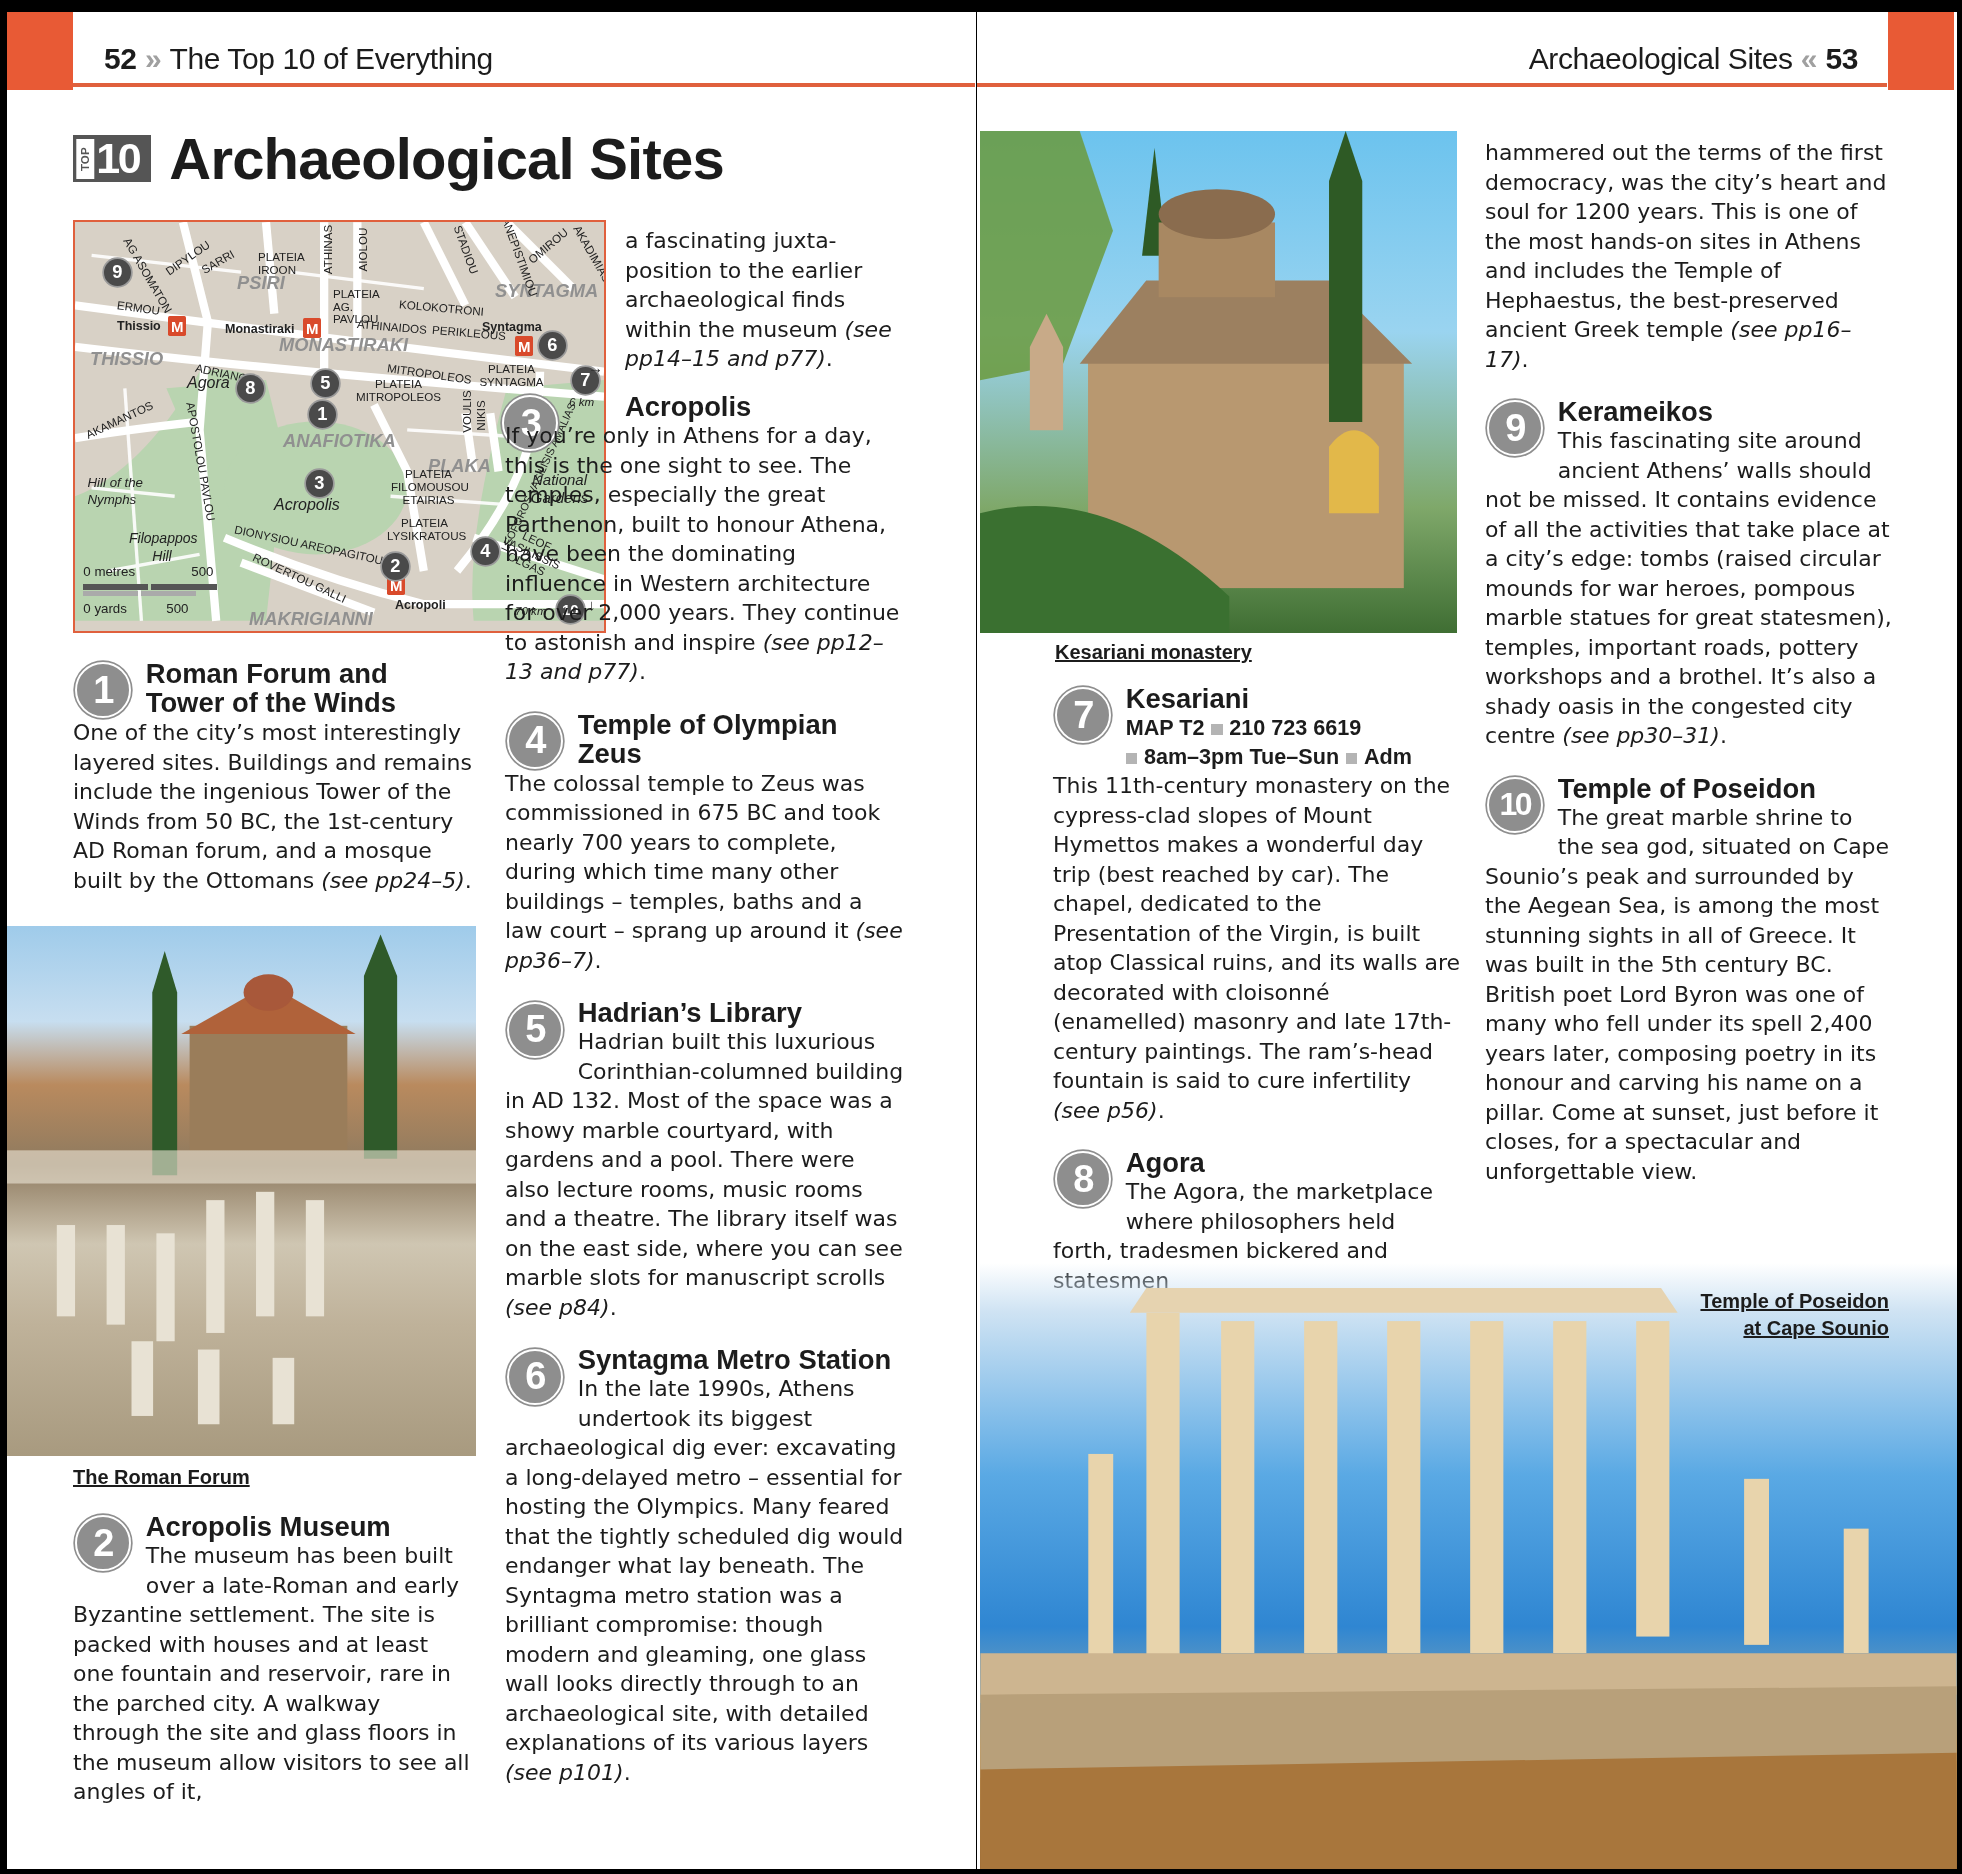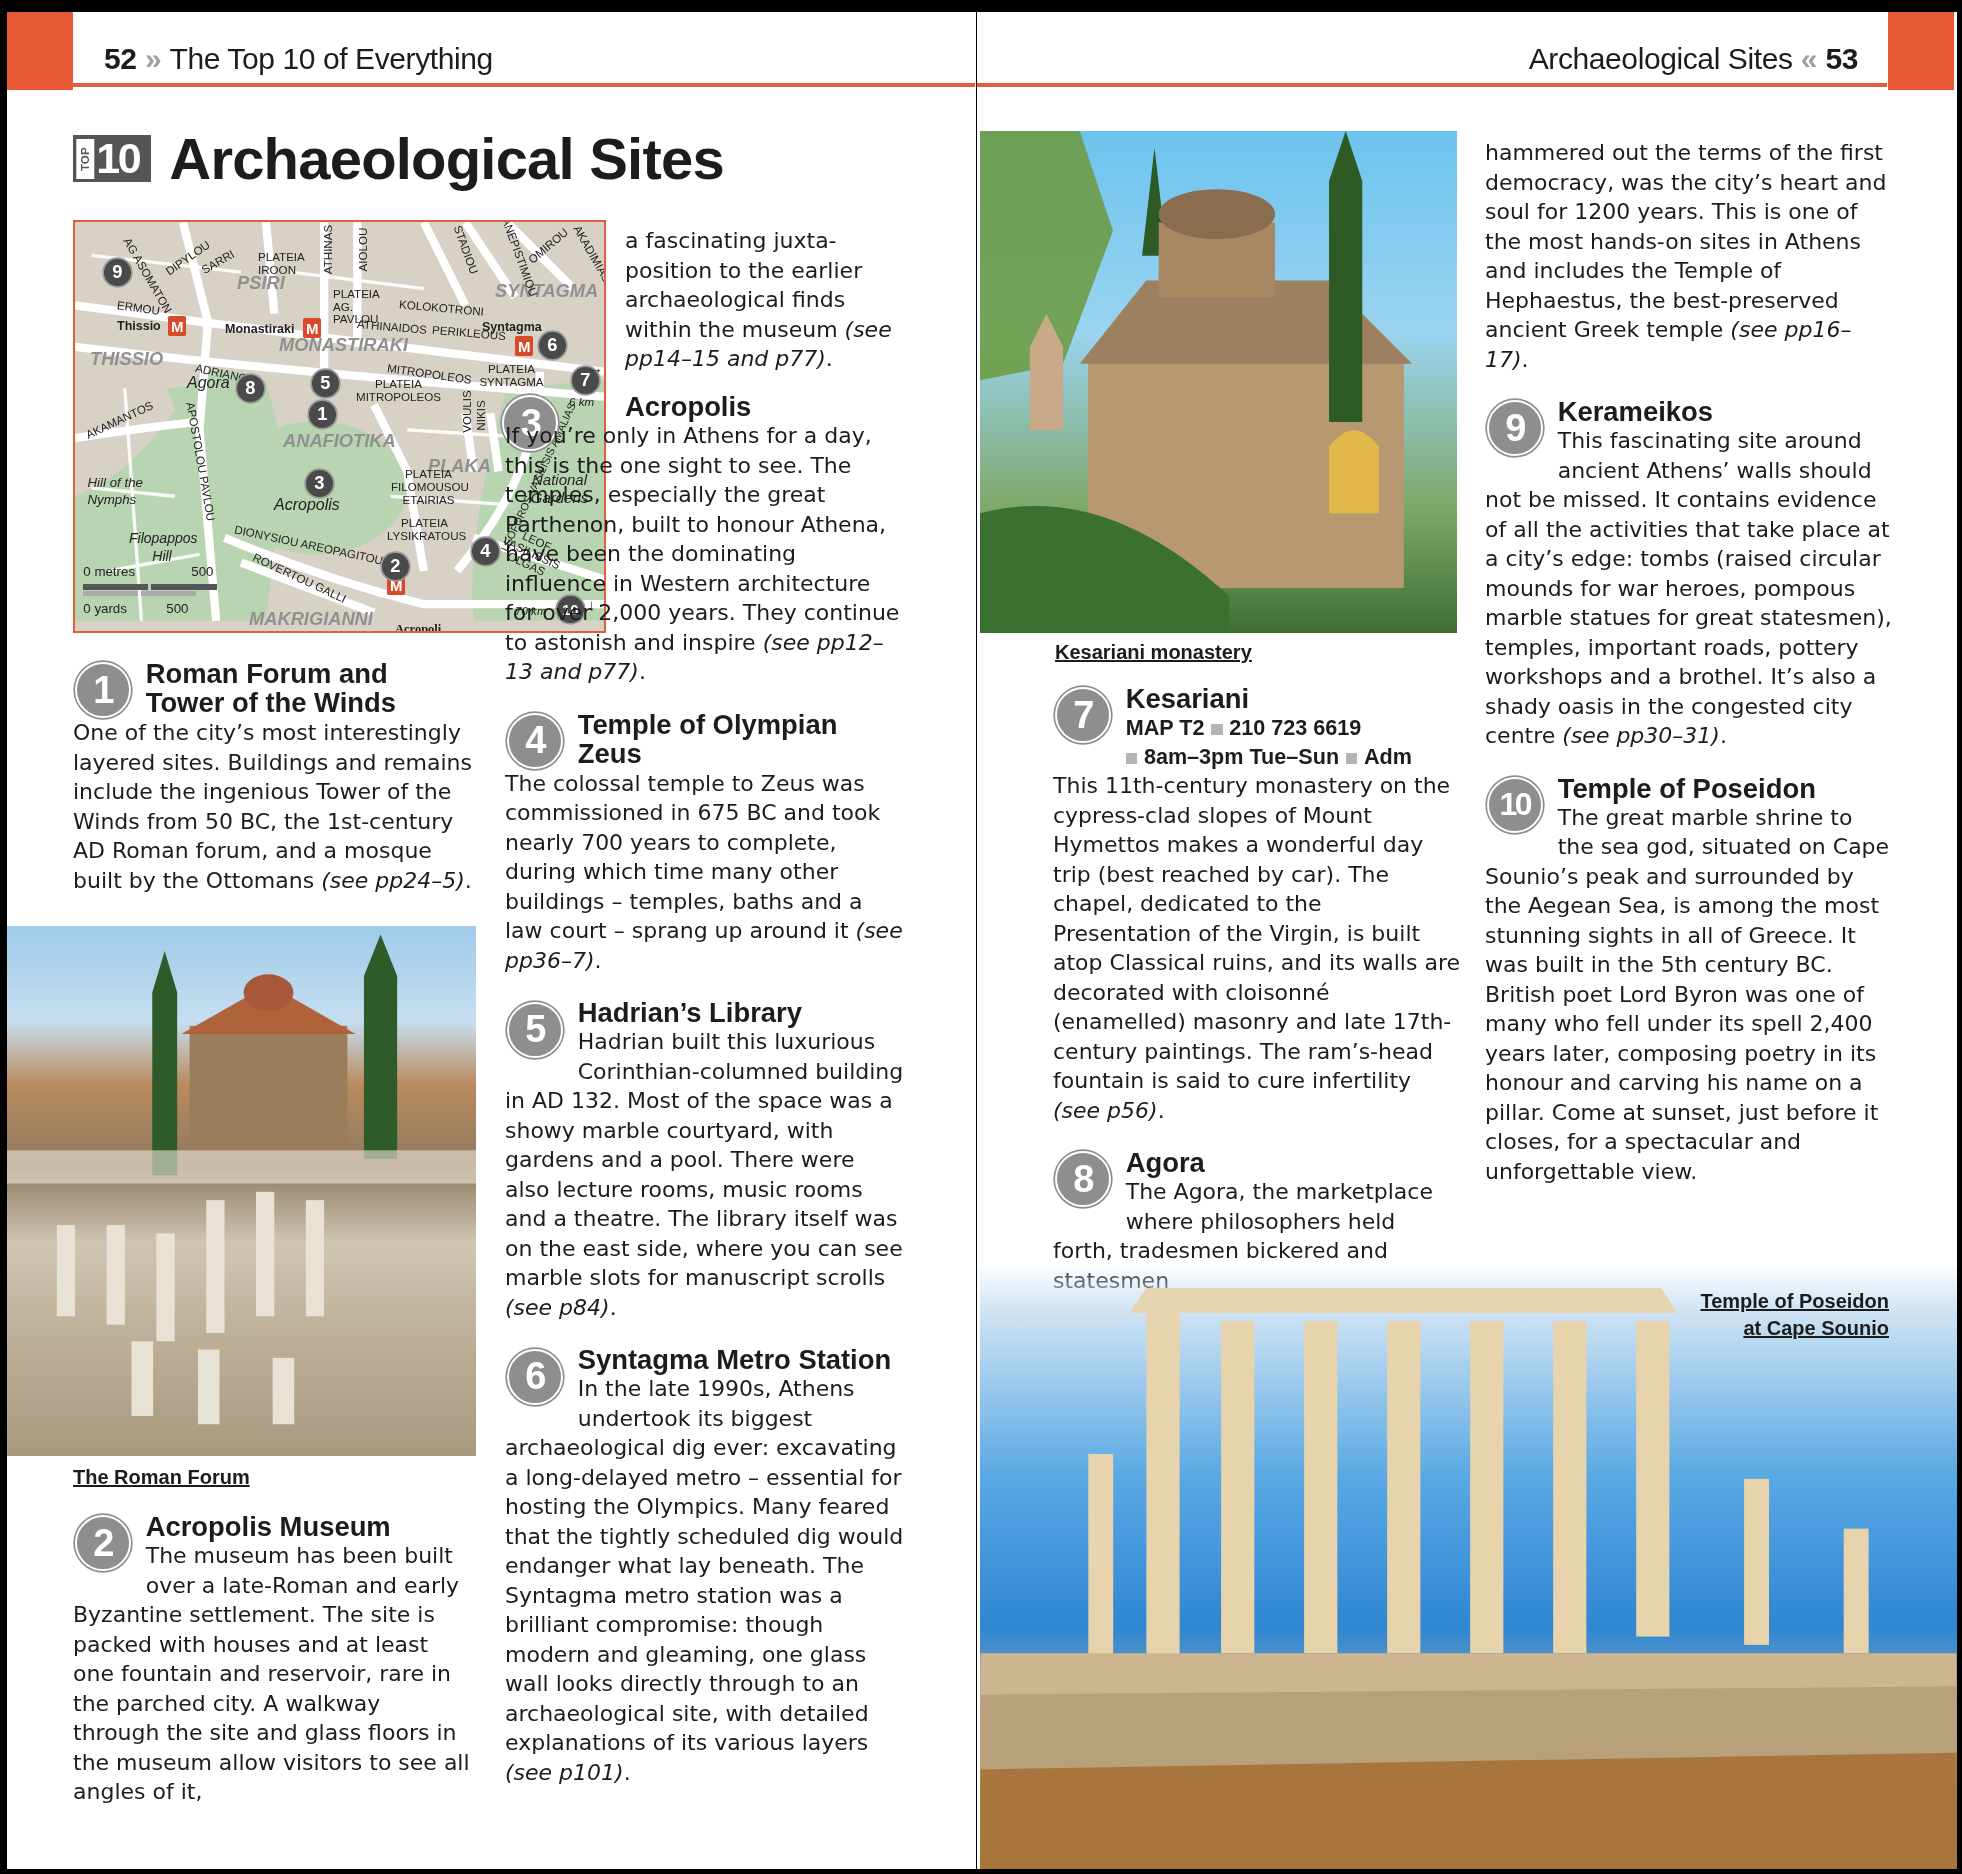--- a/index.html
+++ b/index.html
@@ -145,21 +145,21 @@
   <span class="lbl it" style="left:12.5px;top:253px;width:66px;white-space:normal;line-height:16.6px;font-size:13.3px;">Hill of the Nymphs</span>
   <span class="lbl it" style="left:54px;top:307px;width:66px;white-space:normal;line-height:18.3px;text-align:center;font-size:14px;">Filopappos Hill</span>
   <span class="lbl it" style="left:449px;top:249px;width:71px;white-space:normal;line-height:18.3px;text-align:center;font-size:15px;">National Gardens</span>
 
   <span class="lbl stn" style="left:42px;top:97px;">Thissio</span>
   <span class="metro" style="left:93px;top:94px;">M</span>
   <span class="lbl stn" style="left:150px;top:100px;">Monastiraki</span>
   <span class="metro" style="left:228px;top:96px;">M</span>
   <span class="lbl stn" style="left:407px;top:98px;">Syntagma</span>
   <span class="metro" style="left:440px;top:114px;">M</span>
-  <span class="lbl stn" style="left:320px;top:400px;font-family:Liberation Serif, serif;">Acropoli</span>
+  <span class="lbl stn" style="left:320px;top:376px;">Acropoli</span>
   <span class="metro" style="left:312px;top:353px;">M</span>
 
   <span class="mpin" style="left:234px;top:179px;">1</span>
   <span class="mpin" style="left:307px;top:331px;">2</span>
   <span class="mpin" style="left:231px;top:248px;">3</span>
   <span class="mpin" style="left:397px;top:316px;">4</span>
   <span class="mpin" style="left:237px;top:148px;">5</span>
   <span class="mpin" style="left:464px;top:110px;">6</span>
   <span class="mpin" style="left:497px;top:145px;">7</span>
   <span class="mpin" style="left:162px;top:153px;">8</span>

